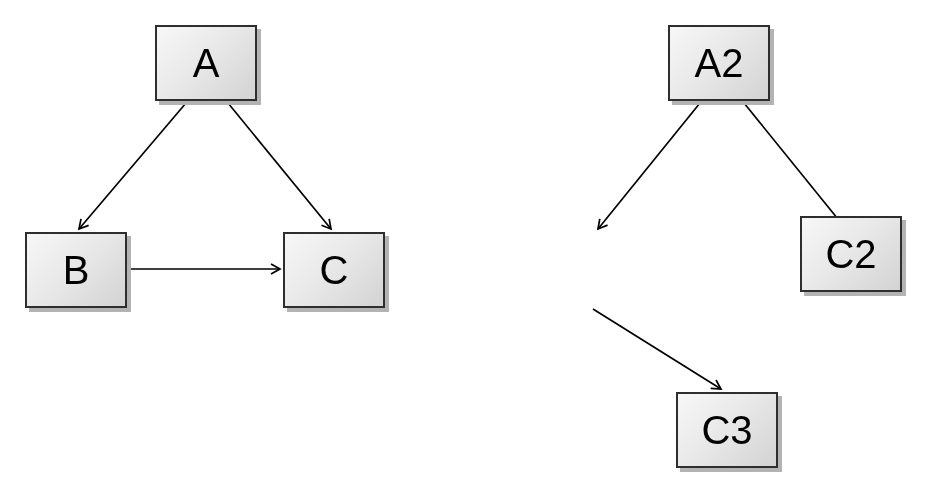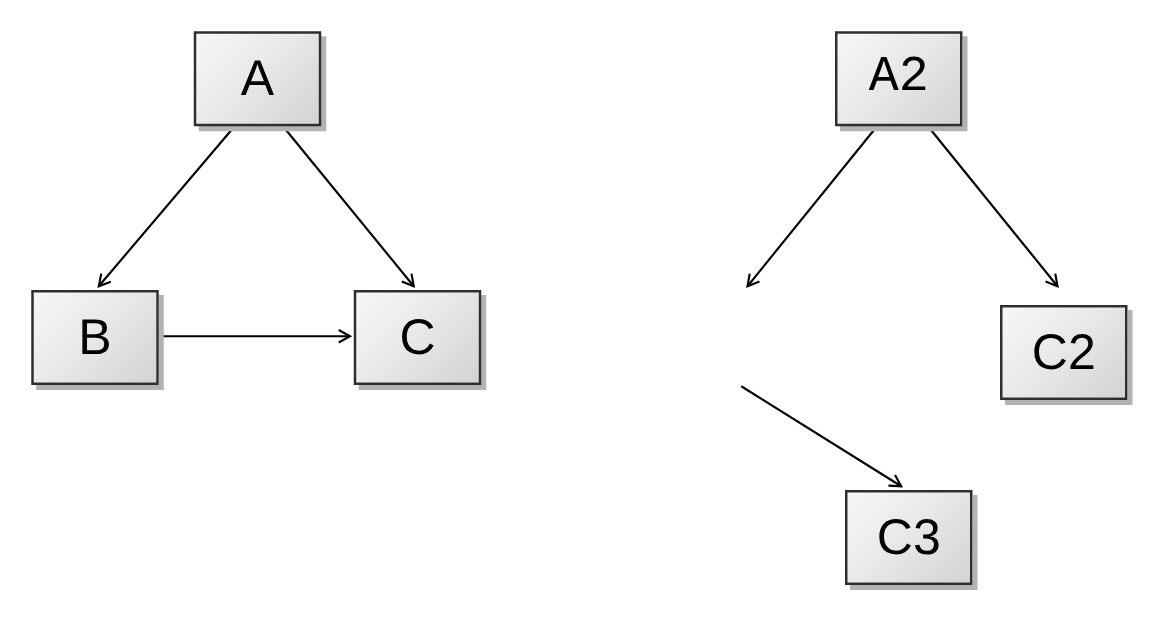--- a/index.html
+++ b/index.html
@@ -37,23 +37,23 @@
   .node-label {
     font-size: 40px;
     color: #000000;
     line-height: 1;
     user-select: none;
   }
   
   #node-a  { left: 155px; top: 25px;  }
   #node-b  { left: 25px;  top: 232px; }
   #node-c  { left: 283px; top: 232px; }
-  #node-a2 { left: 668px; top: 25px; font-family: Liberation Mono, monospace;  }
+  #node-a2 { left: 668px; top: 25px;  }
   #node-b2 { left: 542px; top: 232px; }
-  #node-c2 { left: 800px; top: 244px; align-items: center; }
+  #node-c2 { left: 800px; top: 216px; align-items: center; }
   #node-c3 { left: 676px; top: 392px; justify-content: center; }
   .edge {
     stroke: #000000;
     stroke-width: 1.7;
     fill: none;
   }
 </style>
 </head>
 <body>
 

